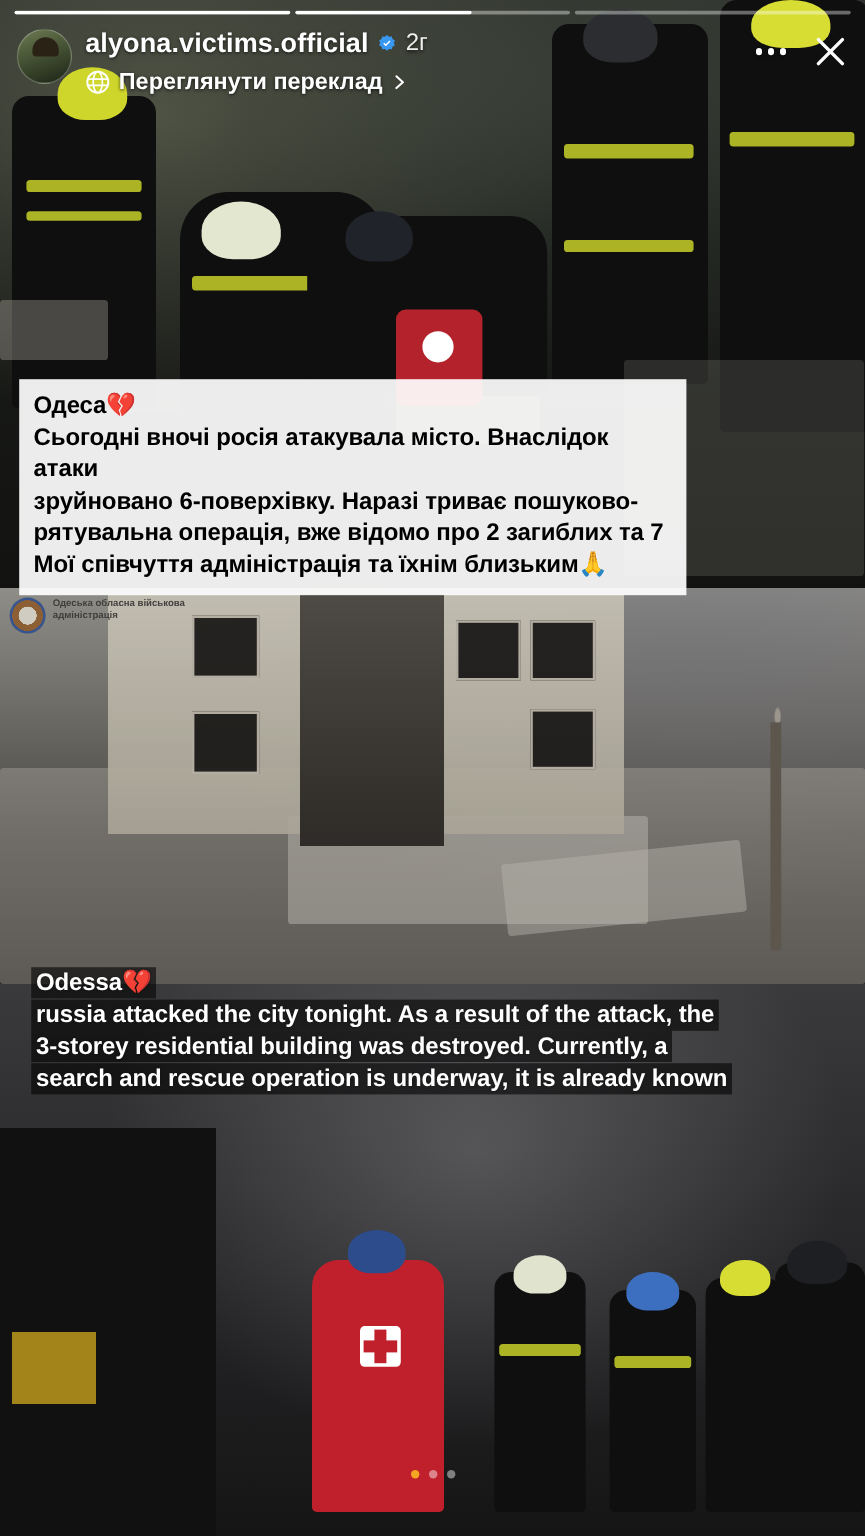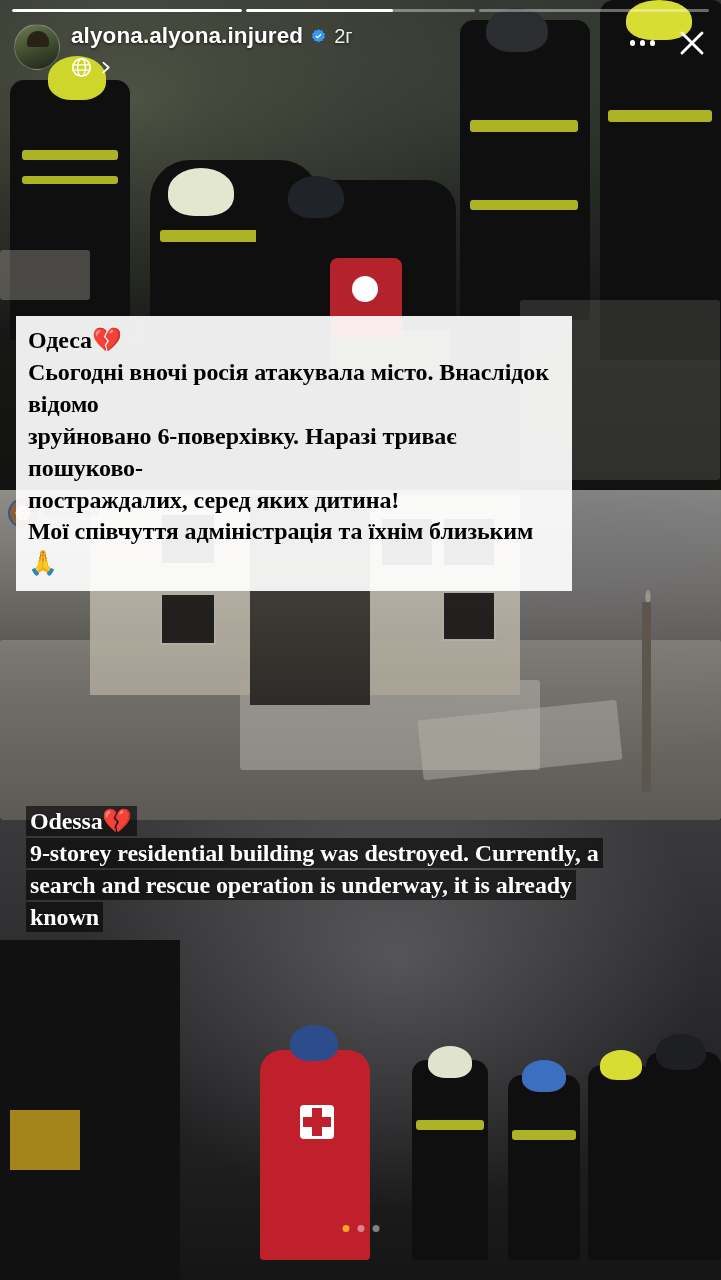--- a/index.html
+++ b/index.html
@@ -189,25 +189,24 @@
     max-width: 120px; font-weight: 700;
   }
 
   
   .caption {
     position: absolute;
     z-index: 20;
     background: rgba(255,255,255,0.92);
     color: #000;
     padding: 9px 12px 11px 12px;
-    font-size: 24px;
+    font-size: 20px;
     line-height: 1.33;
     font-weight: 700;
     letter-spacing: -0.1px;
-    font-family: Liberation Serif, serif;
   }
   .cap-ua { left: 16px; top: 316px; width: 556px; }
   .cap-en {
     left: 26px; top: 806px; width: 596px;
     background: transparent;
     color: #fff;
     padding: 0;
     text-shadow: 0 0 2px rgba(0,0,0,.4);
   }
   .cap-en .line {
@@ -329,34 +328,35 @@
     </div>
     <div class="facade-dark"></div>
     <div class="tree"></div>
   </div>
 
   <div class="header">
     <div class="avatar"></div>
 
     <div class="head-mid">
       <div class="name-row">
-        <span class="username">alyona.alyona.injured</span>
+        <span class="username">alyona.victims.official</span>
         <svg class="verified" viewBox="0 0 24 24">
           <path fill="#3897f0" d="M12 1.5l2.4 2.1 3.2-.3.9 3.1 2.8 1.6-1.3 2.9 1.3 2.9-2.8 1.6-.9 3.1-3.2-.3L12 20.3l-2.4-2.1-3.2.3-.9-3.1L2.7 13.8 4 10.9 2.7 8l2.8-1.6.9-3.1 3.2.3L12 1.5z"></path>
           <path fill="#fff" d="M10.6 14.9l-3-3 1.2-1.2 1.8 1.8 4.3-4.3 1.2 1.2-5.5 5.5z"></path>
         </svg>
         <span class="timestamp">2г</span>
       </div>
 
       <div class="translate-row">
         <svg class="globe" viewBox="0 0 24 24">
           <circle cx="12" cy="12" r="10" fill="none" stroke="#fff" stroke-width="1.9"></circle>
           <ellipse cx="12" cy="12" rx="4.4" ry="10" fill="none" stroke="#fff" stroke-width="1.6"></ellipse>
           <path d="M2.4 9h19.2M2.4 15h19.2" stroke="#fff" stroke-width="1.6" fill="none"></path>
         </svg>
+        <span class="translate-text">Переглянути переклад</span>
         <svg class="chev-right" viewBox="0 0 24 24">
           <path d="M8 3l10 9-10 9" fill="none" stroke="#fff" stroke-width="3.2" stroke-linecap="round" stroke-linejoin="round"></path>
         </svg>
       </div>
     </div>
 
     <div class="head-actions">
       <div class="more-dots">
           <i></i>
           <i></i>
@@ -370,31 +370,32 @@
 
   <div class="watermark">
     <div class="wm-seal"></div>
     <div class="wm-text">Одеська обласна військова адміністрація</div>
   </div>
 
   <div class="caption cap-ua">
     <p>
       <span>Одеса</span><span class="heart">💔</span>
     </p>
-    <p>Сьогодні вночі росія атакувала місто. Внаслідок відомо</p>
+    <p>Сьогодні вночі росія атакувала місто. Внаслідок атаки</p>
     <p>зруйновано 6-поверхівку. Наразі триває пошуково-</p>
-    <p>постраждалих, серед яких дитина!</p>
+    <p>рятувальна операція, вже відомо про 2 загиблих та 7</p>
     <p>Мої співчуття адміністрація та їхнім близьким🙏</p>
   </div>
 
   <div class="caption cap-en">
     <p>
       <span class="line"><span>Odessa</span><span class="heart">💔</span></span>
     </p>
-    <p><span class="line">9-storey residential building was destroyed. Currently, a</span></p>
+    <p><span class="line">russia attacked the city tonight. As a result of the attack, the</span></p>
+    <p><span class="line">3-storey residential building was destroyed. Currently, a</span></p>
     <p><span class="line">search and rescue operation is underway, it is already known</span></p>
   </div>
 
 
   <div class="dot-indicator">
     <i class="active"></i>
     <i></i>
     <i></i>
   </div>
 

